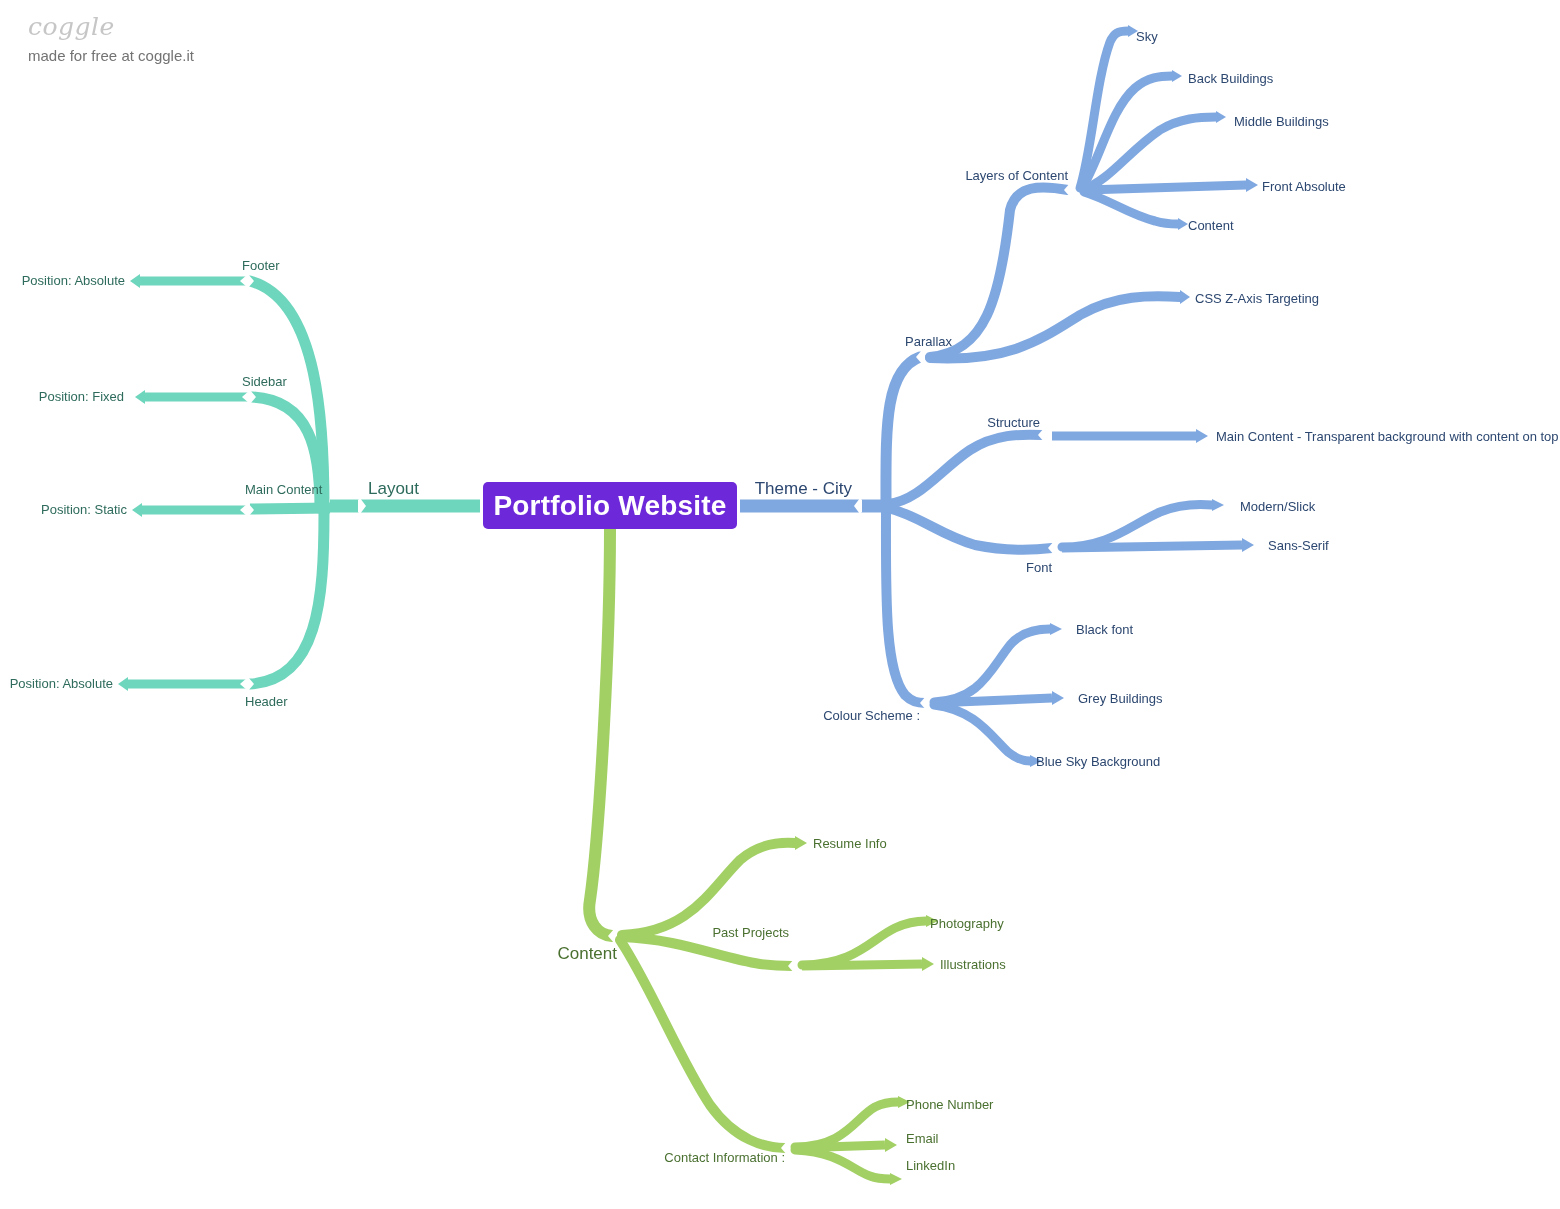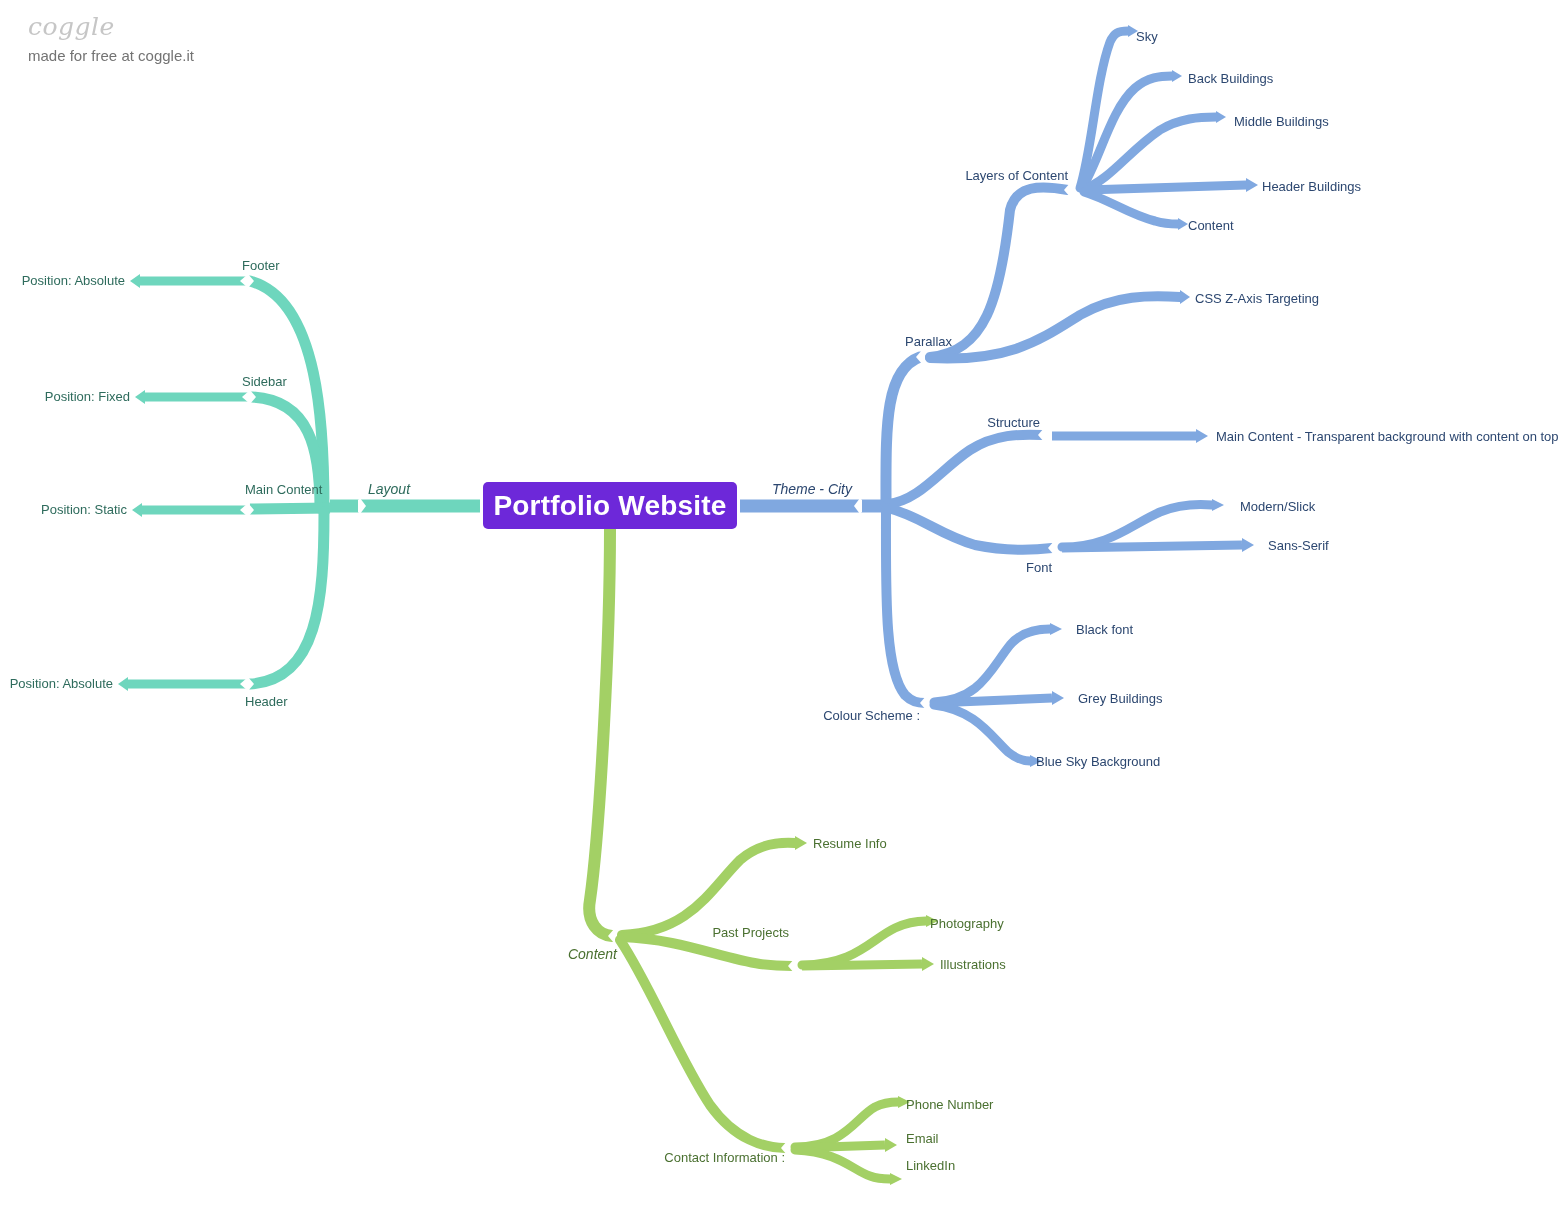--- a/index.html
+++ b/index.html
@@ -85,21 +85,21 @@
   }
   .nlabel.wrap {
     white-space: normal;
     width: 130px;
   }
 
   .t-teal  { color: #2e6b5c; }
   .t-blue  { color: #2c4770; }
   .t-green { color: #4a7030; }
 
-  .s-lvl1 { font-size: 14px; font-style: italic; }
+  .s-lvl1 { font-size: 17px; }
   .s-lvl2 { font-size: 13px; }
 
   .anchor-r { transform: translate(-100%, -50%); }  
   .anchor-l { transform: translate(0, -50%); }
 </style>
 </head>
 <body>
 
 <div id="canvas">
 
@@ -222,38 +222,38 @@
   <div class="root-node">
     <span class="root-node-label">Portfolio Website</span>
   </div>
 
   <div class="nlabel s-lvl1 t-teal anchor-l" style="left:368px; top:489px;">Layout</div>
 
   <div class="nlabel s-lvl2 t-teal anchor-l" style="left:242px; top:266px;">Footer</div>
   <div class="nlabel s-lvl2 t-teal anchor-r" style="left:125px; top:281px;">Position: Absolute</div>
 
   <div class="nlabel s-lvl2 t-teal anchor-l" style="left:242px; top:382px;">Sidebar</div>
-  <div class="nlabel s-lvl2 t-teal anchor-r" style="left:130px; top:397px;">Position: Fixed</div>
+  <div class="nlabel s-lvl2 t-teal anchor-r" style="left:124px; top:397px;">Position: Fixed</div>
 
   <div class="nlabel s-lvl2 t-teal anchor-l" style="left:245px; top:490px;">Main Content</div>
   <div class="nlabel s-lvl2 t-teal anchor-r" style="left:127px; top:510px;">Position: Static</div>
 
   <div class="nlabel s-lvl2 t-teal anchor-l" style="left:245px; top:702px;">Header</div>
   <div class="nlabel s-lvl2 t-teal anchor-r" style="left:113px; top:684px;">Position: Absolute</div>
 
   <div class="nlabel s-lvl1 t-blue anchor-r" style="left:852px; top:489px;">Theme - City</div>
 
   <div class="nlabel s-lvl2 t-blue anchor-r" style="left:920px; top:342px;margin-left:32px;">Parallax</div>
 
   <div class="nlabel s-lvl2 t-blue anchor-r" style="left:1068px; top:176px;">Layers of Content</div>
 
   <div class="nlabel s-lvl2 t-blue anchor-l" style="left:1136px; top:37px;">Sky</div>
   <div class="nlabel s-lvl2 t-blue anchor-l" style="left:1188px; top:79px;">Back Buildings</div>
   <div class="nlabel s-lvl2 t-blue anchor-l" style="left:1234px; top:122px;">Middle Buildings</div>
-  <div class="nlabel s-lvl2 t-blue anchor-l" style="left:1262px; top:187px;">Header Buildings</div>
+  <div class="nlabel s-lvl2 t-blue anchor-l" style="left:1262px; top:187px;">Front Absolute</div>
   <div class="nlabel s-lvl2 t-blue anchor-l" style="left:1188px; top:226px;">Content</div>
 
   <div class="nlabel s-lvl2 t-blue wrap anchor-l" style="left:1195px; top:299px;">CSS Z-Axis Targeting</div>
 
   <div class="nlabel s-lvl2 t-blue anchor-r" style="left:1040px; top:423px;">Structure</div>
   <div class="nlabel s-lvl2 t-blue anchor-l" style="left:1216px; top:437px;">Main Content - Transparent background with content on top</div>
 
   <div class="nlabel s-lvl2 t-blue anchor-r" style="left:1052px; top:568px;">Font</div>
   <div class="nlabel s-lvl2 t-blue anchor-l" style="left:1240px; top:507px;">Modern/Slick</div>
   <div class="nlabel s-lvl2 t-blue anchor-l" style="left:1268px; top:546px;">Sans-Serif</div>

